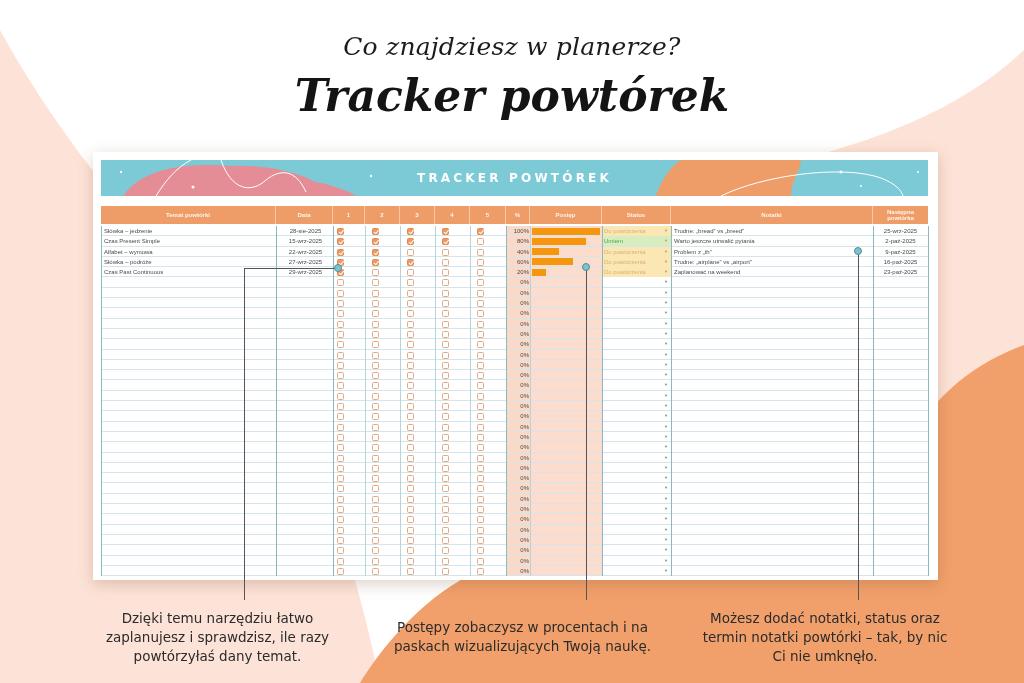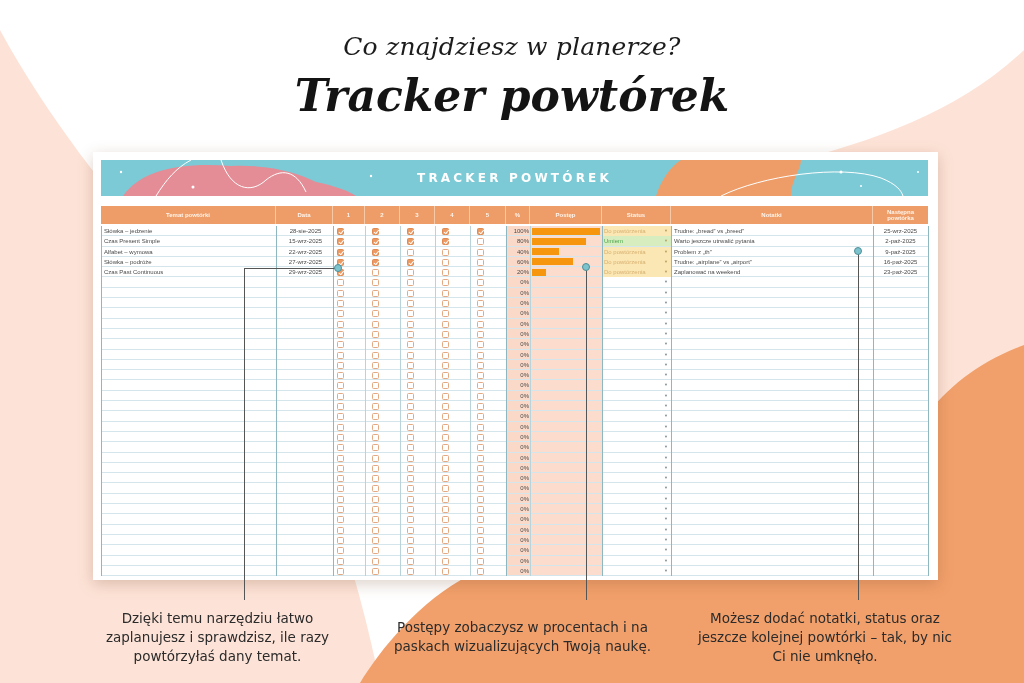--- a/index.html
+++ b/index.html
@@ -530,13 +530,13 @@
 <div class="callout-line" style="left:244px;top:268px;width:96px;height:1px"></div>
 <div class="callout-line" style="left:244px;top:268px;width:1px;height:332px"></div>
 <div class="callout-dot" style="left:334px;top:264px"></div>
 <div class="callout-line" style="left:586px;top:270px;width:1px;height:330px"></div>
 <div class="callout-dot" style="left:582px;top:263px"></div>
 <div class="callout-line" style="left:858px;top:254px;width:1px;height:346px"></div>
 <div class="callout-dot" style="left:854px;top:247px"></div>
 
 <div class="caption" style="left:85px;top:609px;width:265px">Dzięki temu narzędziu łatwo zaplanujesz i sprawdzisz, ile razy powtórzyłaś dany temat.</div>
 <div class="caption" style="left:385px;top:618px;width:275px">Postępy zobaczysz w procentach i na paskach wizualizujących Twoją naukę.</div>
-<div class="caption" style="left:695px;top:609px;width:260px">Możesz dodać notatki, status oraz jeszcze kolejnej powtórki – tak, by nic Ci nie umknęło.</div>
+<div class="caption" style="left:695px;top:609px;width:260px">Możesz dodać notatki, status oraz termin notatki powtórki – tak, by nic Ci nie umknęło.</div>
 
 </body></html>

